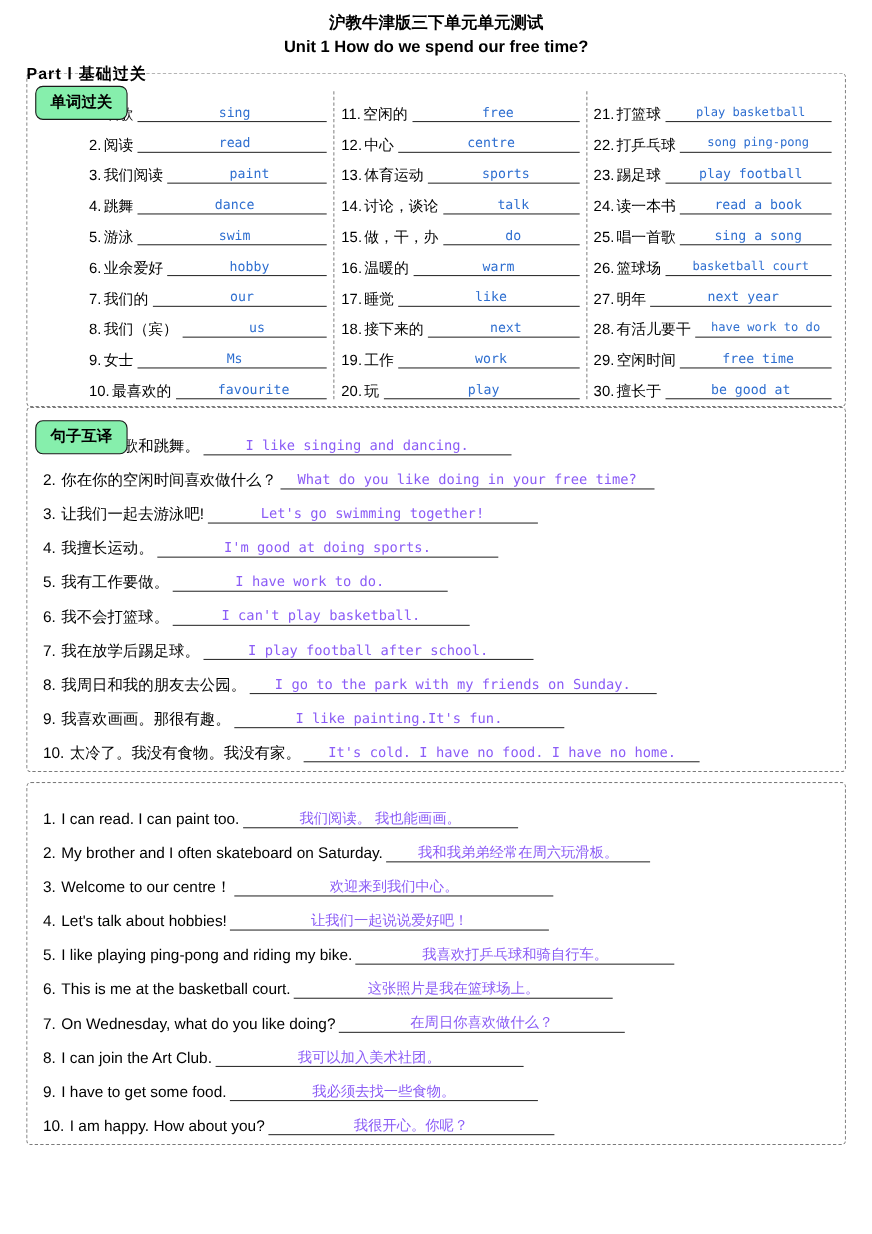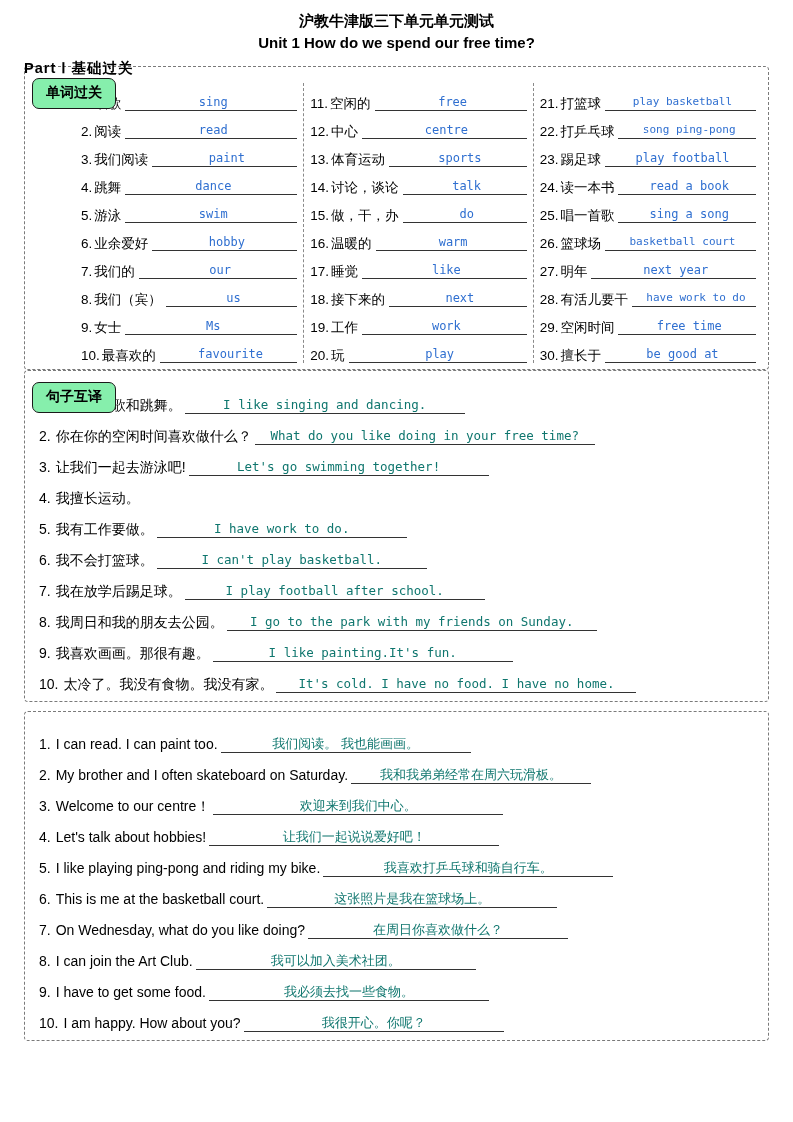--- a/index.html
+++ b/index.html
@@ -118,21 +118,21 @@
     position: relative;
     height: 20px;
     min-width: 60px;
   }
   .srow .sline.fixed { flex: none; }
   .srow .sline .ans {
     position: absolute;
     left: 6px; right: 6px; bottom: 1px;
     font-family: "DejaVu Sans Mono", monospace;
     font-size: 12.5px;
-    color: #0f766e;
+    color: #8b5cf6;
     text-align: center;
     line-height: 15px;
     white-space: nowrap;
   }
   .srow .sline .ans.cnans {
     font-family: "Liberation Sans", sans-serif;
     font-size: 13px;
   }
   .srow.en { font-size: 14px; }
 </style>
@@ -392,20 +392,23 @@
       <div class="srow">
         <span class="num">3.</span>
         <span class="q" style="padding-left: 4px;">让我们一起去游泳吧!</span>
         <span class="sline fixed" style="width: 300px;">
           <span class="ans">Let's go swimming together!</span>
         </span>
       </div>
       <div class="srow">
         <span class="num">4.</span>
         <span class="q" style="padding-left: 4px;">我擅长运动。</span>
+        <span class="sline fixed" style="width: 310px;">
+          <span class="ans">I'm good at doing sports.</span>
+        </span>
       </div>
       <div class="srow">
         <span class="num">5.</span>
         <span class="q" style="padding-left: 4px;">我有工作要做。</span>
         <span class="sline fixed" style="width: 250px;">
           <span class="ans">I have work to do.</span>
         </span>
       </div>
       <div class="srow">
         <span class="num">6.</span>

